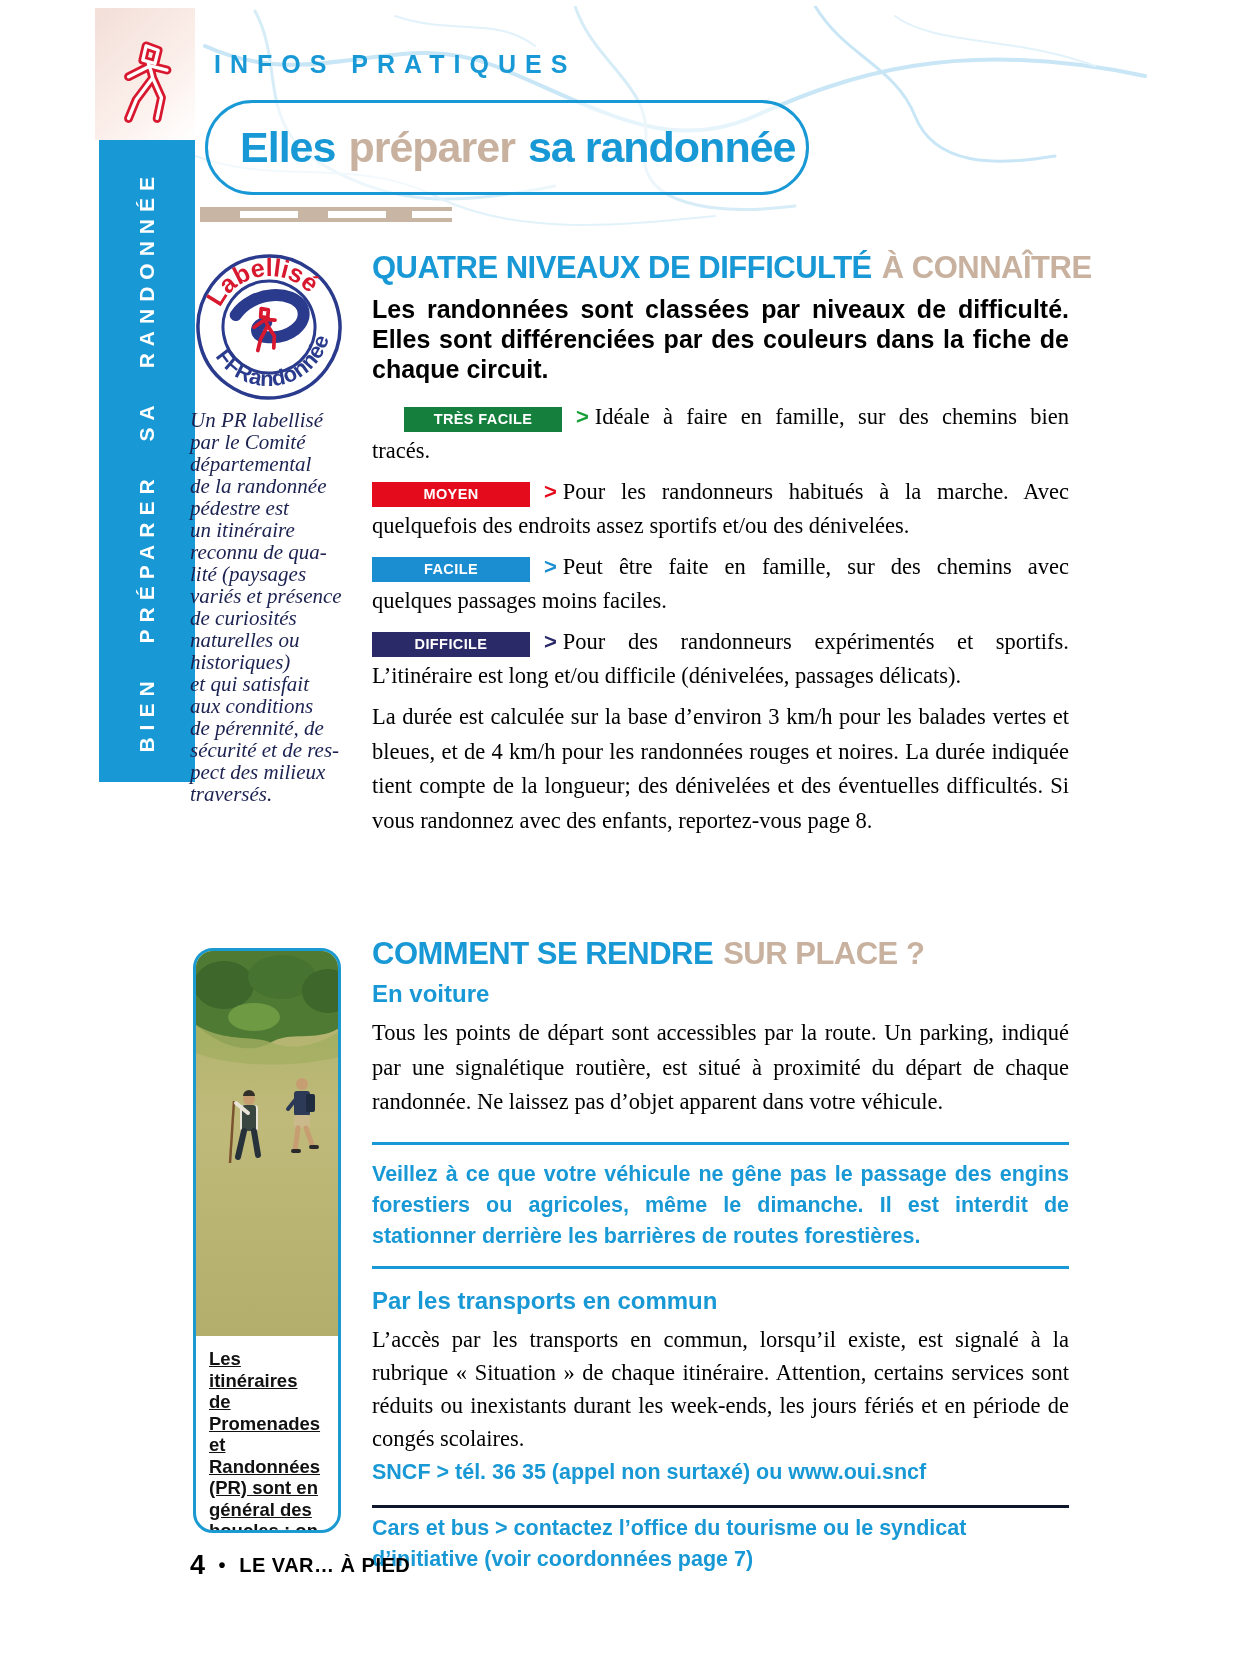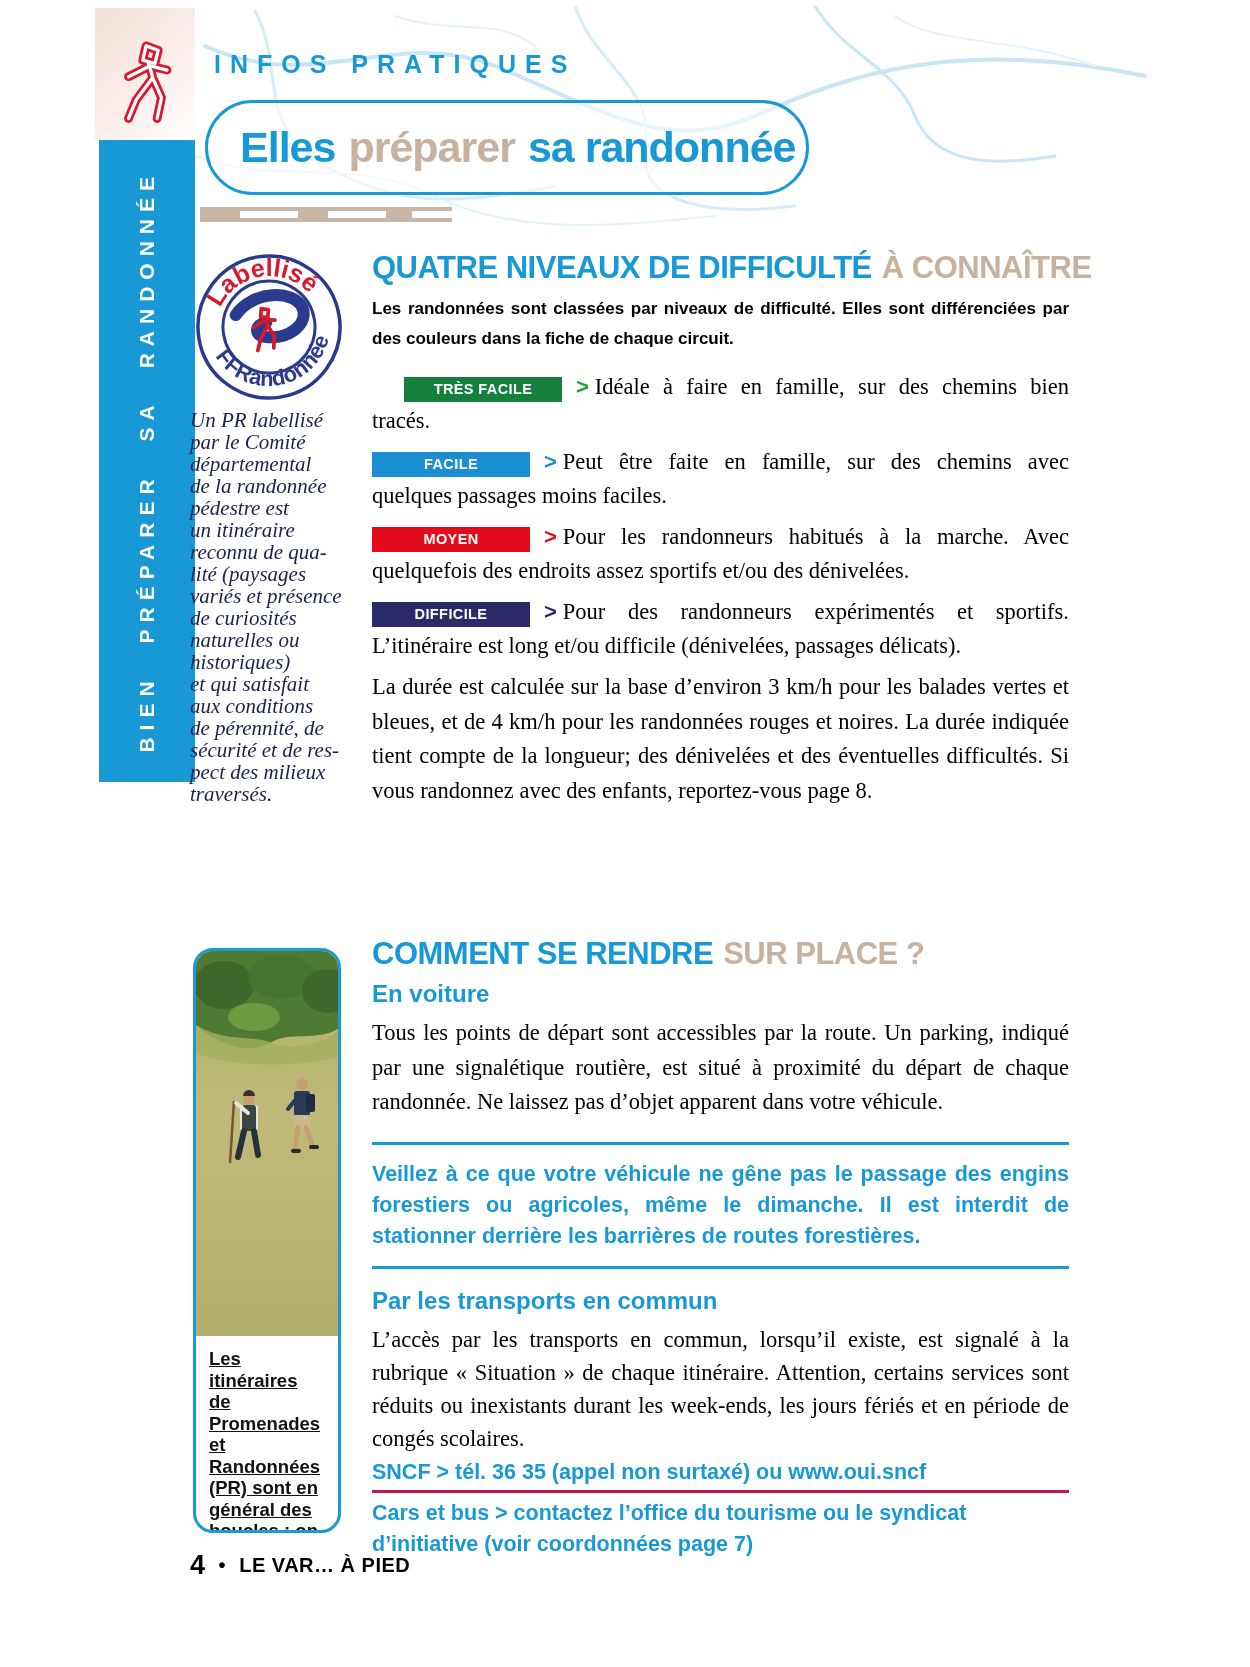--- a/index.html
+++ b/index.html
@@ -33,35 +33,35 @@
   .label-logo{position:absolute;left:193px;top:246px;width:152px;height:162px;}
   .label-note{position:absolute;left:190px;top:409px;width:172px;
               font-family:"Liberation Serif",serif;font-style:italic;font-size:21px;
               line-height:22px;color:#1b2150;white-space:pre-line;}
 
   
   .col{position:absolute;width:697px;left:372px;}
   .col1{top:250px;} .col2{top:936px;}
   h2.sec{font-size:31px;font-weight:bold;margin:0 0 8px;letter-spacing:-.5px;white-space:nowrap;}
   h2.sec .main{color:#1899d6;margin-right:10px;} h2.sec .accent{color:#c8b19e;}
-  .intro{font-weight:bold;font-size:17px;line-height:30px;text-align:justify;margin:0 0 16px;color:#000;}
+  .intro{font-weight:bold;font-size:25px;line-height:30px;text-align:justify;margin:0 0 16px;color:#000;}
   .level{font-family:"Liberation Serif",serif;font-size:22.5px;line-height:34px;
          text-align:justify;margin:0 0 7px;color:#000;}
   .badge{display:inline-block;width:158px;height:25px;line-height:25px;text-align:center;
          color:#fff;font-family:"Liberation Sans",sans-serif;font-weight:bold;font-size:14.5px;
          letter-spacing:.4px;margin-right:14px;}
   .chev{font-family:"Liberation Sans",sans-serif;font-weight:bold;font-size:22px;margin-right:6px;}
   .subhead{color:#1899d6;font-size:24px;font-weight:bold;margin:14px 0 8px;}
   .body-serif{font-family:"Liberation Serif",serif;font-size:22.5px;line-height:34.5px;
               text-align:justify;margin:0;color:#000;}
   .rule{border:none;border-top:3px solid #1899d6;margin:22px 0 14px;}
   .rule2{border:none;border-top:3px solid #1899d6;margin:14px 0 16px;}
   .notice{color:#1899d6;font-weight:bold;font-size:21.5px;line-height:31px;text-align:justify;margin:0;}
   .sncf{color:#1899d6;font-weight:bold;font-size:21.5px;line-height:30px;margin:2px 0 0;
-        border-bottom:3px solid #be185d;padding-bottom:3px;}
+        border-bottom:3px solid #0f172a;padding-bottom:18px;}
   .bus{color:#1899d6;font-weight:bold;font-size:21.5px;line-height:31px;margin:5px 0 0;}
 
   
   .photo-box{position:absolute;left:193px;top:948px;width:148px;height:585px;box-sizing:border-box;
              border:3px solid #1b9ad2;border-radius:20px;overflow:hidden;background:#fff;text-decoration:underline;}
   .photo-box svg{display:block;width:150px;height:385px;}
   .caption{padding:12px 6px 0 13px;font-weight:bold;font-size:18.5px;line-height:21.5px;
            color:#111;white-space:pre-line;}
 
   
@@ -159,24 +159,24 @@
 <div class="col col1">
   <h2 class="sec">
     <span class="main">QUATRE NIVEAUX DE DIFFICULTÉ</span><span class="accent">À CONNAÎTRE</span>
   </h2>
   <p class="intro">Les randonnées sont classées par niveaux de difficulté. Elles sont différenciées par des couleurs dans la fiche de chaque circuit.</p>
 
   <p class="level">
     <span class="badge" style="background-color: #15803d; margin-left: 32px;">TRÈS FACILE</span><span class="chev" style="color: rgb(24, 160, 56);">&gt;</span><span>Idéale à faire en famille, sur des chemins bien tracés.</span>
   </p>
   <p class="level">
+    <span class="badge" style="background-color: rgb(227, 11, 28);">MOYEN</span><span class="chev" style="color: rgb(227, 11, 28);">&gt;</span><span>Pour les randonneurs habitués à la marche. Avec quelquefois des endroits assez sportifs et/ou des dénivelées.</span>
+  </p>
+  <p class="level">
     <span class="badge" style="background-color: rgb(27, 142, 210);">FACILE</span><span class="chev" style="color: rgb(27, 142, 210);">&gt;</span><span>Peut être faite en famille, sur des chemins avec quelques passages moins faciles.</span>
-  </p>
-  <p class="level">
-    <span class="badge" style="background-color: rgb(227, 11, 28);">MOYEN</span><span class="chev" style="color: rgb(227, 11, 28);">&gt;</span><span>Pour les randonneurs habitués à la marche. Avec quelquefois des endroits assez sportifs et/ou des dénivelées.</span>
   </p>
   <p class="level">
     <span class="badge" style="background-color: rgb(43, 42, 104);">DIFFICILE</span><span class="chev" style="color: rgb(43, 42, 104);">&gt;</span><span>Pour des randonneurs expérimentés et sportifs. L’itinéraire est long et/ou difficile (dénivelées, passages délicats).</span>
   </p>
 
   <p class="body-serif">La durée est calculée sur la base d’environ 3 km/h pour les balades vertes et bleues, et de 4 km/h pour les randonnées rouges et noires. La durée indiquée tient compte de la longueur; des dénivelées et des éventuelles difficultés. Si vous randonnez avec des enfants, reportez-vous page 8.</p>
 </div>
 
 <div class="photo-box">
   <svg viewBox="0 0 150 385" preserveAspectRatio="none">

